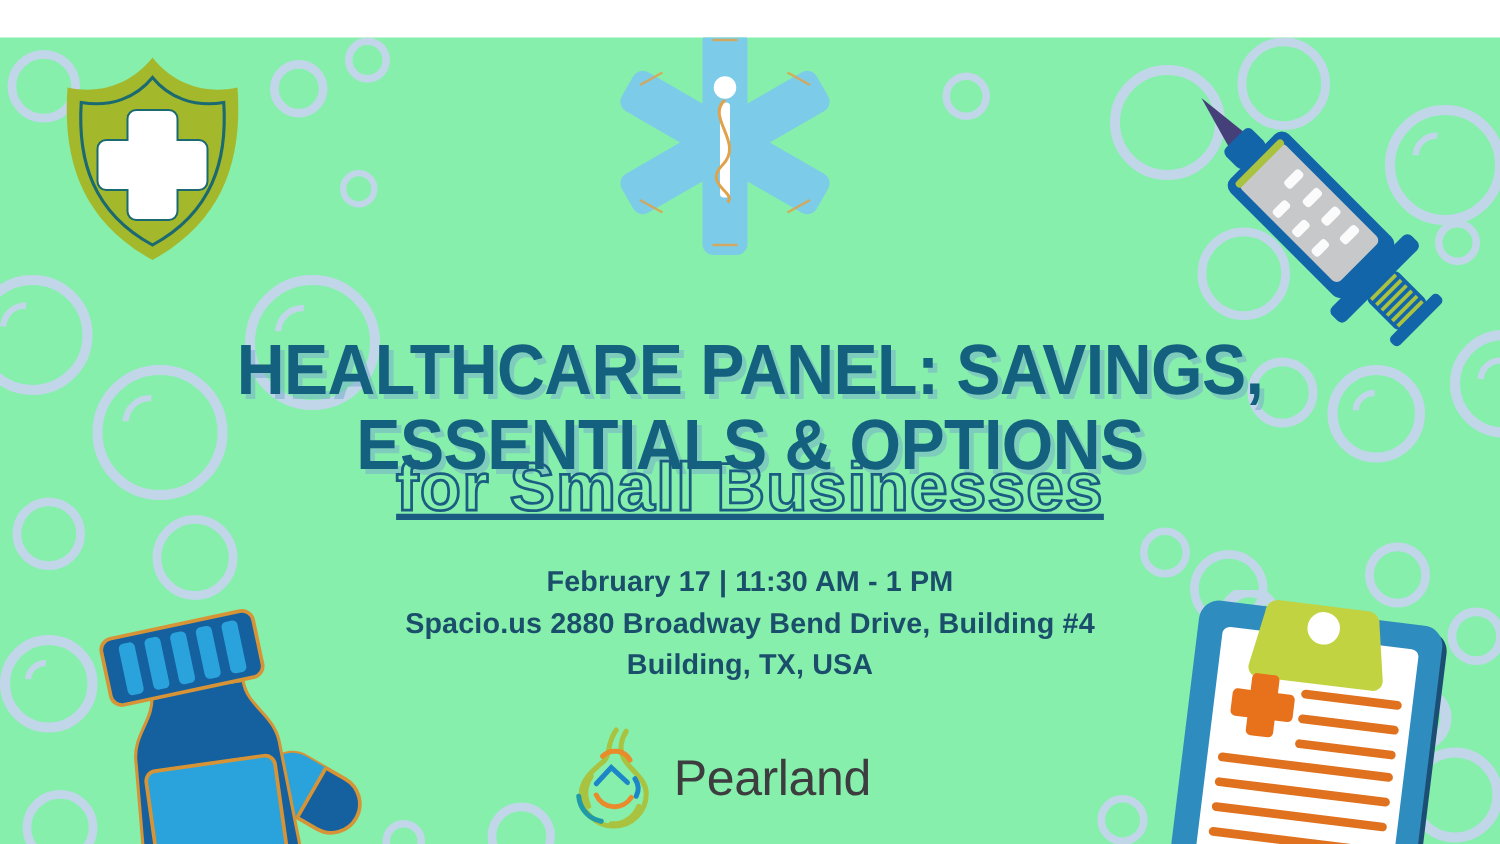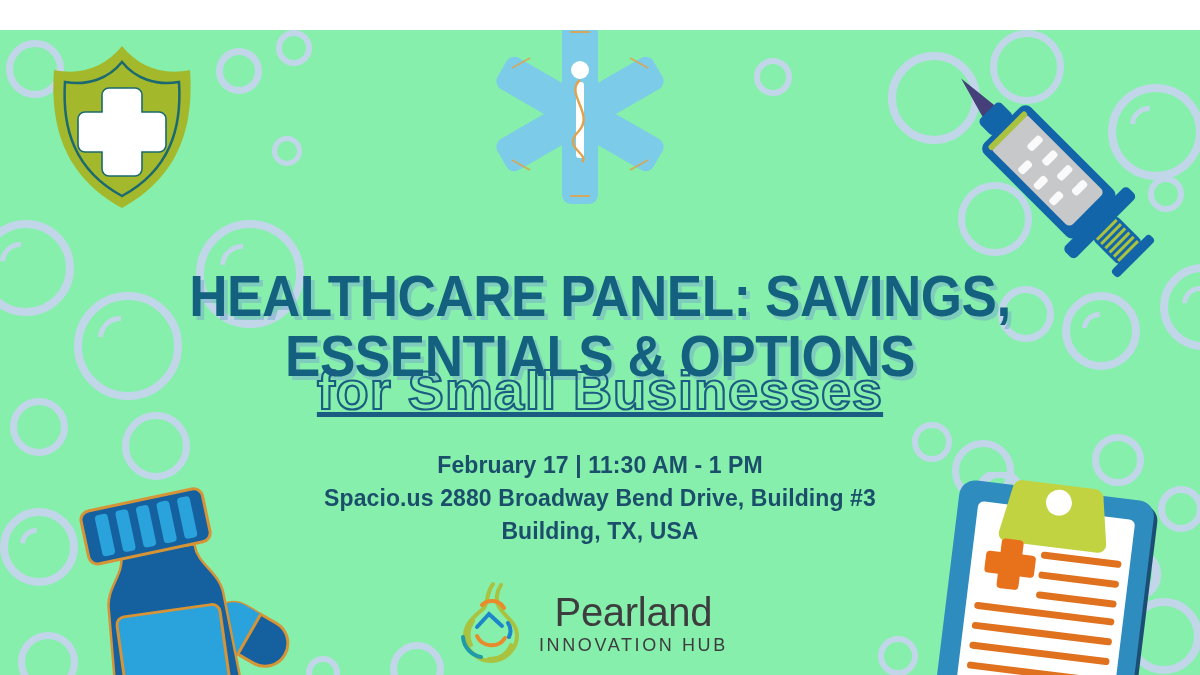--- a/index.html
+++ b/index.html
@@ -95,21 +95,21 @@
   .logo {
     position: absolute;
     left: 455px;
     top: 548px;
     width: 290px;
     height: 90px;
     display: flex;
     align-items: center;
     gap: 12px;
   }
-  .logo-words { display: flex; flex-direction: column; line-height: 1; }
+  .logo-words { display: flex; line-height: 1; }
   .logo-word-main {
     color: #3D3D3F;
     font-size: 40px;
     font-weight: 400;
     letter-spacing: -0.3px;
   }
   .logo-word-sub {
     color: #3D3D3F;
     font-size: 18px;
     font-weight: 400;
@@ -310,21 +310,21 @@
 
     <h1 class="title">
       <span>HEALTHCARE PANEL: SAVINGS,</span>
       <span class="l2">ESSENTIALS &amp; OPTIONS</span>
     </h1>
 
     <div class="subtitle">for Small Businesses</div>
 
     <div class="details">
       <div>February 17 | 11:30 AM - 1 PM</div>
-      <div>Spacio.us 2880 Broadway Bend Drive, Building #3</div>
+      <div>Spacio.us 2880 Broadway Bend Drive, Building #4</div>
       <div>Building, TX, USA</div>
     </div>
 
     <div class="logo">
       <span>
         <svg width="72" height="84" viewBox="0 0 72 84">
           <g fill="none" stroke-linecap="round">
 
             <path d="M38 5 C30 16 34 24 28 30 C18 38 10 46 10 56 A26 26 0 1 0 62 56 C62 44 50 38 44 28 C40 21 42 12 46 6" stroke="#A9C23F" stroke-width="4"></path>
 
@@ -339,18 +339,17 @@
             <path d="M53 44 A14 14 0 0 1 54 58" stroke="#1C86C8" stroke-width="4"></path>
 
             <path d="M8 58 A22 22 0 0 0 26 78" stroke="#1E9AA8" stroke-width="4"></path>
 
             <path d="M34 80 A22 22 0 0 0 56 66" stroke="#A9C23F" stroke-width="4"></path>
           </g>
         </svg>
       </span>
       <span class="logo-words">
         <span class="logo-word-main">Pearland</span>
-        <span class="logo-word-sub">INNOVATION HUB</span>
       </span>
     </div>
 
   </div>
 </div>
 
 </body></html>

